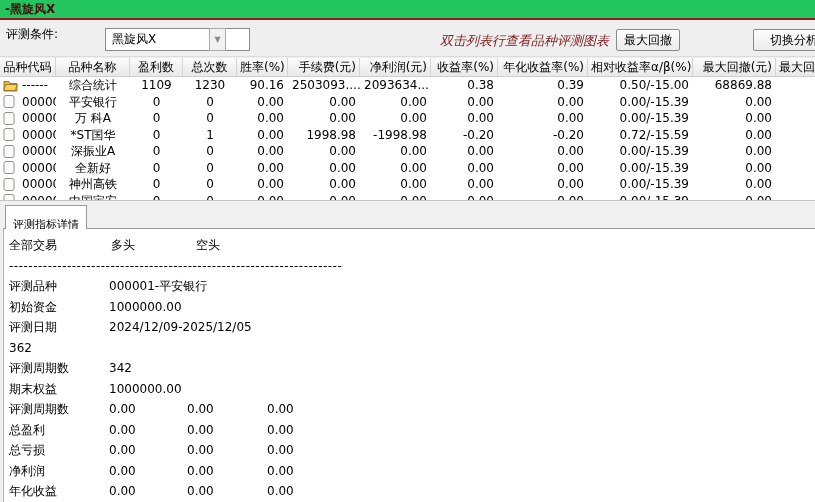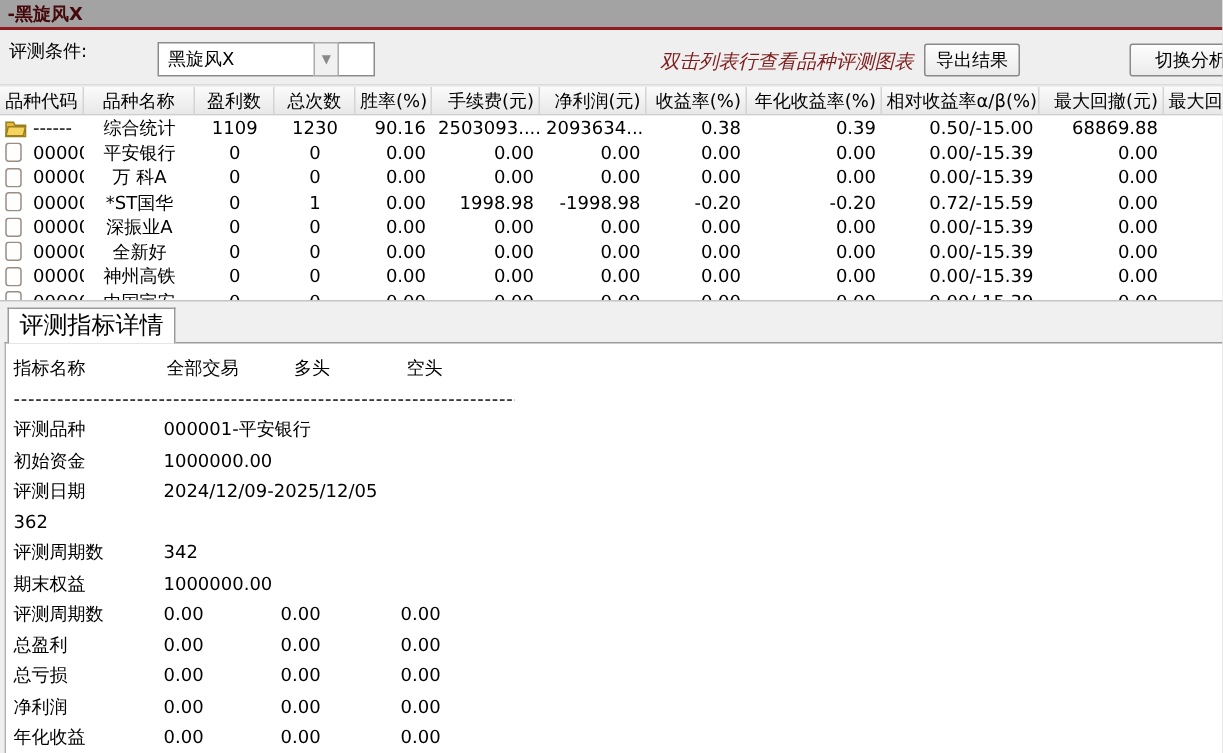--- a/index.html
+++ b/index.html
@@ -5,21 +5,21 @@
   * { margin:0; padding:0; box-sizing:border-box; }
   html,body { background:#d8d8d8; }
   .win {
     position:relative; width:815px; height:502px; overflow:hidden;
     background:#efefef; color:#000;
     font-family:"DejaVu Sans","Liberation Sans",sans-serif; font-size:12px;
   }
   
   .titlebar {
     position:absolute; left:0; top:0; width:815px; height:20px;
-    background:#a3a3a3; border-bottom:2px solid #8f1b1f;
+    background:#22c55e; border-bottom:2px solid #8f1b1f;
     color:#45090c; font-weight:bold; line-height:19px; padding-left:5px;
   }
   
   .toolbar {
     position:absolute; left:0; top:22px; width:815px; height:35px;
     background:#efefef; border-bottom:1px solid #dcdcdc;
   }
   .cond-label { position:absolute; left:6px; top:4px; }
   .combo {
     position:absolute; left:62px; top:6px; width:145px; height:23px;
@@ -61,21 +61,21 @@
   .row-icon svg { position:absolute; left:0; top:0; }
   .icon-folder { display:none; }
   .tr.summary .icon-folder { display:block; }
   
   .lowerstrip {
     position:absolute; left:0; top:200px; width:815px; height:29px;
     background:#f0f0f0; border-top:1px solid #c4c4c4;
   }
   .tab {
     position:absolute; white-space:nowrap; overflow:hidden;
-    border:1px solid #9a9a9a; padding:0 7px; font-size:16px;
+    border:1px solid #9a9a9a; padding:8px 7px; font-size:11px;
   }
   .tab.active {
     left:5px; top:205px; height:24px; line-height:22px;
     background:#fff; border-bottom:none; z-index:3;
   }
   .tab.inactive {
     left:82px; top:207px; height:21px; line-height:19px;
     background:#f1f1f1; z-index:1;
   }
   .content {
@@ -95,21 +95,21 @@
 
   <div class="titlebar">
     <span>-黑旋风X</span>
   </div>
 
   <div class="toolbar">
     <span class="cond-label">评测条件:</span>
     <div class="combo">黑旋风X</div>
     <div class="combo-arrow">▼</div>
     <span class="hint">双击列表行查看品种评测图表</span>
-    <div class="btn btn-export">导出结果</div>
+    <div class="btn btn-export">最大回撤</div>
     <div class="btn btn-switch">切换分析图</div>
   </div>
 
   <div class="grid">
     <div class="thead">
       <div class="th c0 t-c">品种代码</div>
       <div class="th c1 t-c">品种名称</div>
       <div class="th c2 t-c">盈利数</div>
       <div class="th c3 t-c">总次数</div>
       <div class="th c4 t-r">胜率(%)</div>
@@ -308,21 +308,20 @@
           <div class="td c11 t-r"></div>
         </div>
       </div>
   </div>
 
   <div class="lowerstrip"></div>
   <div class="tab active">评测指标详情</div>
 
   <div class="content">
     <div class="detail-head">
-      <span>指标名称</span>
       <span>全部交易</span>
       <span>多头</span>
       <span>空头</span>
     </div>
     <div class="detail-sep">----------------------------------------------------------------------------</div>
     <div>
 
         <div class="detail-row">
           <span>评测品种</span>
           <span>000001-平安银行</span>

